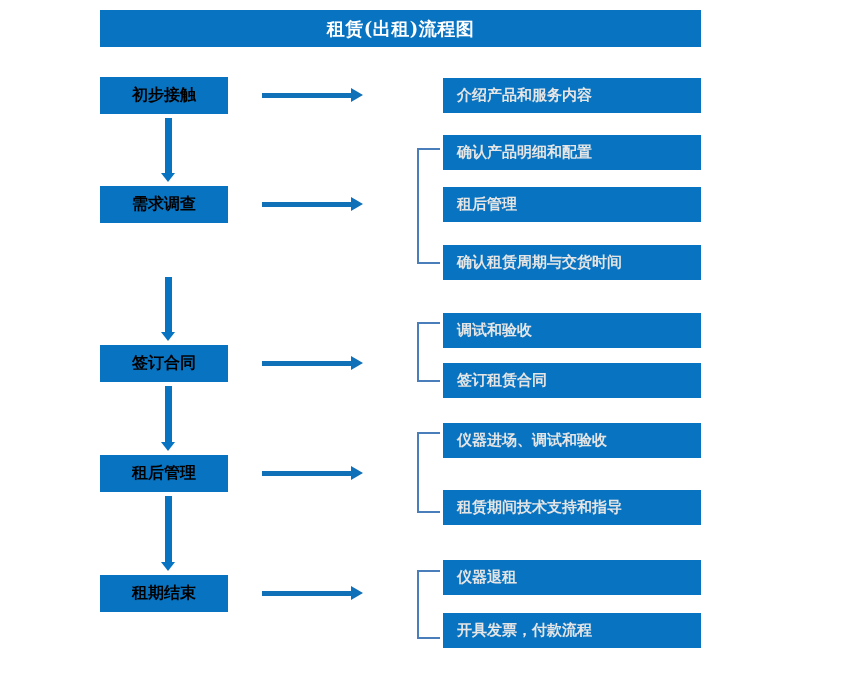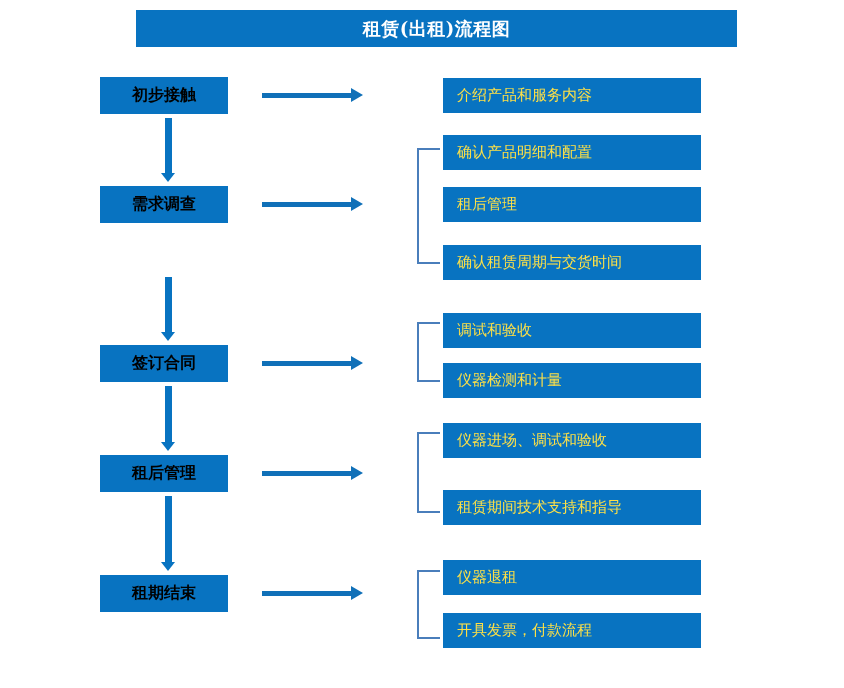--- a/index.html
+++ b/index.html
@@ -9,21 +9,21 @@
     font-family:"DejaVu Sans","Liberation Sans",sans-serif;
     overflow:hidden;
   }
   #canvas{position:relative;width:844px;height:688px;}
 
   
   .title-bar{
     position:absolute;
     left:100px;top:10px;width:601px;height:37px;
     background:#0873c1;
-    display:flex;align-items:center;justify-content:center;margin-left:36px;
+    display:flex;align-items:center;justify-content:center;
   }
   .title-bar .t{
     color:#ffffff;font-size:18px;font-weight:bold;letter-spacing:.5px;
     font-family:"DejaVu Serif","Liberation Serif",serif;
   }
 
   
   .stage-box{
     position:absolute;
     left:100px;width:128px;height:37px;
@@ -36,21 +36,21 @@
   }
 
   
   .detail-box{
     position:absolute;
     left:443px;width:258px;height:35px;
     background:#0873c1;
     display:flex;align-items:center;
   }
   .detail-box .t{
-    color:#fde047;font-size:15px;font-weight:normal;
+    color:#e5e5e5;font-size:15px;font-weight:bold;
     padding-left:14px;white-space:nowrap;
     font-family:"DejaVu Serif","Liberation Serif",serif;
   }
 
   
   .v-arrow{position:absolute;left:161px;width:15px;}
   .v-arrow .shaft{
     position:absolute;left:4px;top:0;width:7px;bottom:8px;
     background:#0873c1;
   }
@@ -160,21 +160,21 @@
   <div class="detail-box" style="top:187px">
       <span class="t">租后管理</span>
     </div>
   <div class="detail-box" style="top:245px">
       <span class="t">确认租赁周期与交货时间</span>
     </div>
   <div class="detail-box" style="top:313px">
       <span class="t">调试和验收</span>
     </div>
   <div class="detail-box" style="top:363px">
-      <span class="t">仪器检测和计量</span>
+      <span class="t">签订租赁合同</span>
     </div>
   <div class="detail-box" style="top:423px">
       <span class="t">仪器进场、调试和验收</span>
     </div>
   <div class="detail-box" style="top:490px">
       <span class="t">租赁期间技术支持和指导</span>
     </div>
   <div class="detail-box" style="top:560px">
       <span class="t">仪器退租</span>
     </div>

